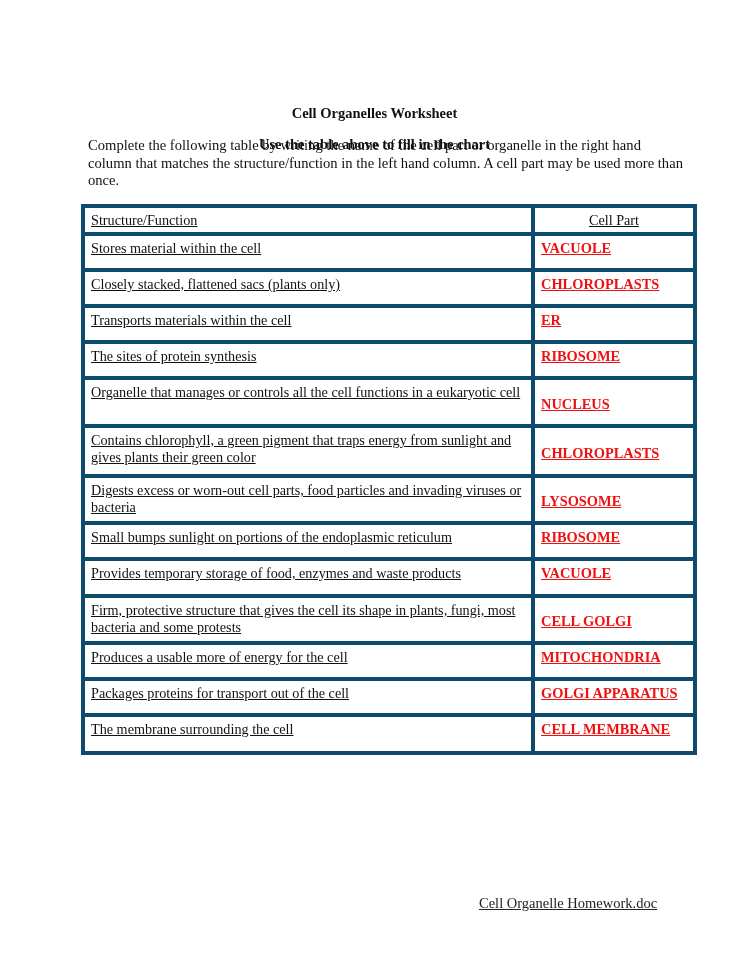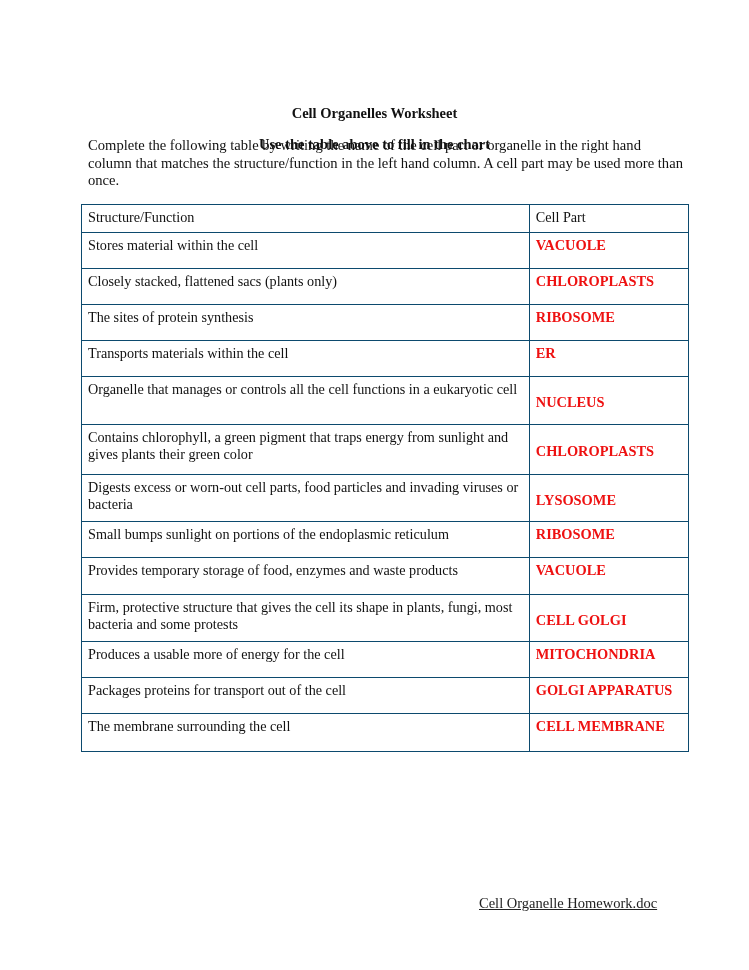--- a/index.html
+++ b/index.html
@@ -37,27 +37,28 @@
     table.worksheet {
       position: absolute;
       left: 81px;
       top: 204px;
       width: 608px;
       border-collapse: collapse;
       font-size: 14.2px;
       table-layout: fixed;
     }
     table.worksheet td {
-      border: 1px solid #0c4a6e;
+      border: 4px solid #0c4a6e;
       vertical-align: top;
       padding: 4px 6px 0 6px;
       line-height: 16.5px;
+      text-decoration: underline;
     }
     table.worksheet td.col-fn { width: 434px; }
-    table.worksheet td.col-part { width: 146px; }
+    table.worksheet td.col-part { width: 146px; text-align: center; }
     table.worksheet td.answer {
       color: #ee1111;
       font-weight: bold;
       font-size: 14.4px;
     }
     table.worksheet td.answer.mid { vertical-align: middle; padding-top: 4px; }
     .footer {
       position: absolute;
       left: 479px;
       top: 895px;
@@ -81,26 +82,26 @@
     </tr>
     <tr style="height:36px">
       <td>Stores material within the cell</td>
       <td class="answer">VACUOLE</td>
     </tr>
     <tr style="height:36px">
       <td>Closely stacked, flattened sacs (plants only)</td>
       <td class="answer">CHLOROPLASTS</td>
     </tr>
     <tr style="height:36px">
+      <td>Transports materials within the cell</td>
+      <td class="answer">ER</td>
+    </tr>
+    <tr style="height:36px">
       <td>The sites of protein synthesis</td>
       <td class="answer">RIBOSOME</td>
-    </tr>
-    <tr style="height:36px">
-      <td>Transports materials within the cell</td>
-      <td class="answer">ER</td>
     </tr>
     <tr style="height:48px">
       <td>Organelle that manages or controls all the cell functions in a eukaryotic cell</td>
       <td class="answer mid">NUCLEUS</td>
     </tr>
     <tr style="height:50px">
       <td>Contains chlorophyll, a green pigment that traps energy from sunlight and gives plants their green color</td>
       <td class="answer mid">CHLOROPLASTS</td>
     </tr>
     <tr style="height:47px">

